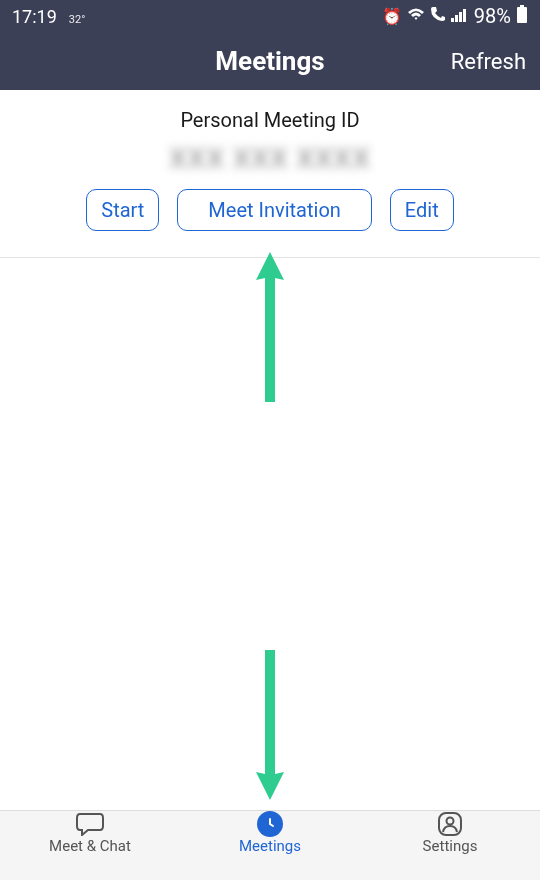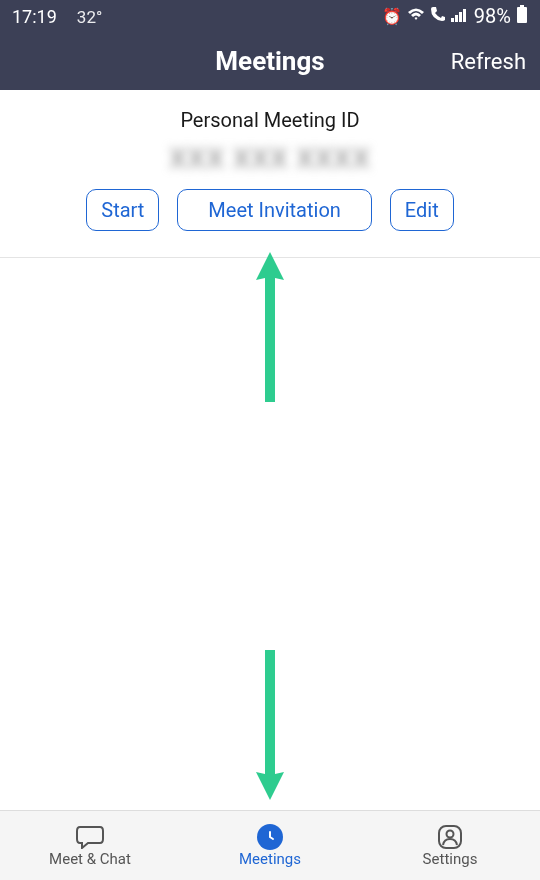--- a/index.html
+++ b/index.html
@@ -21,28 +21,28 @@
       color: #fff;
       display: flex;
       align-items: center;
       justify-content: space-between;
       padding: 0 12px;
       font-size: 16px;
     }
     .status-left {
       display: flex;
       align-items: baseline;
-      gap: 20px;
+      gap: 12px;
     }
     .status-left .time {
       font-size: 18px;
       font-weight: 400;
     }
     .status-left .temp {
-      font-size: 17px;
+      font-size: 11px;
       opacity: 0.9;
     }
     .status-right {
       display: flex;
       align-items: center;
       gap: 5px;
       font-size: 16px;
     }
     .status-right .pct {
       font-size: 20px;
@@ -127,21 +127,21 @@
       height: 70px;
       background: #f5f5f5;
       border-top: 1px solid #ddd;
       display: flex;
     }
     .tab {
       flex: 1;
       display: flex;
       flex-direction: column;
       align-items: center;
-      justify-content: center;
+      justify-content: flex-start;
       color: #555;
       font-size: 15px;
       cursor: pointer;
     }
     .tab.active {
       color: #1f66d4;
     }
     .tab-icon {
       height: 26px;
       display: flex;

